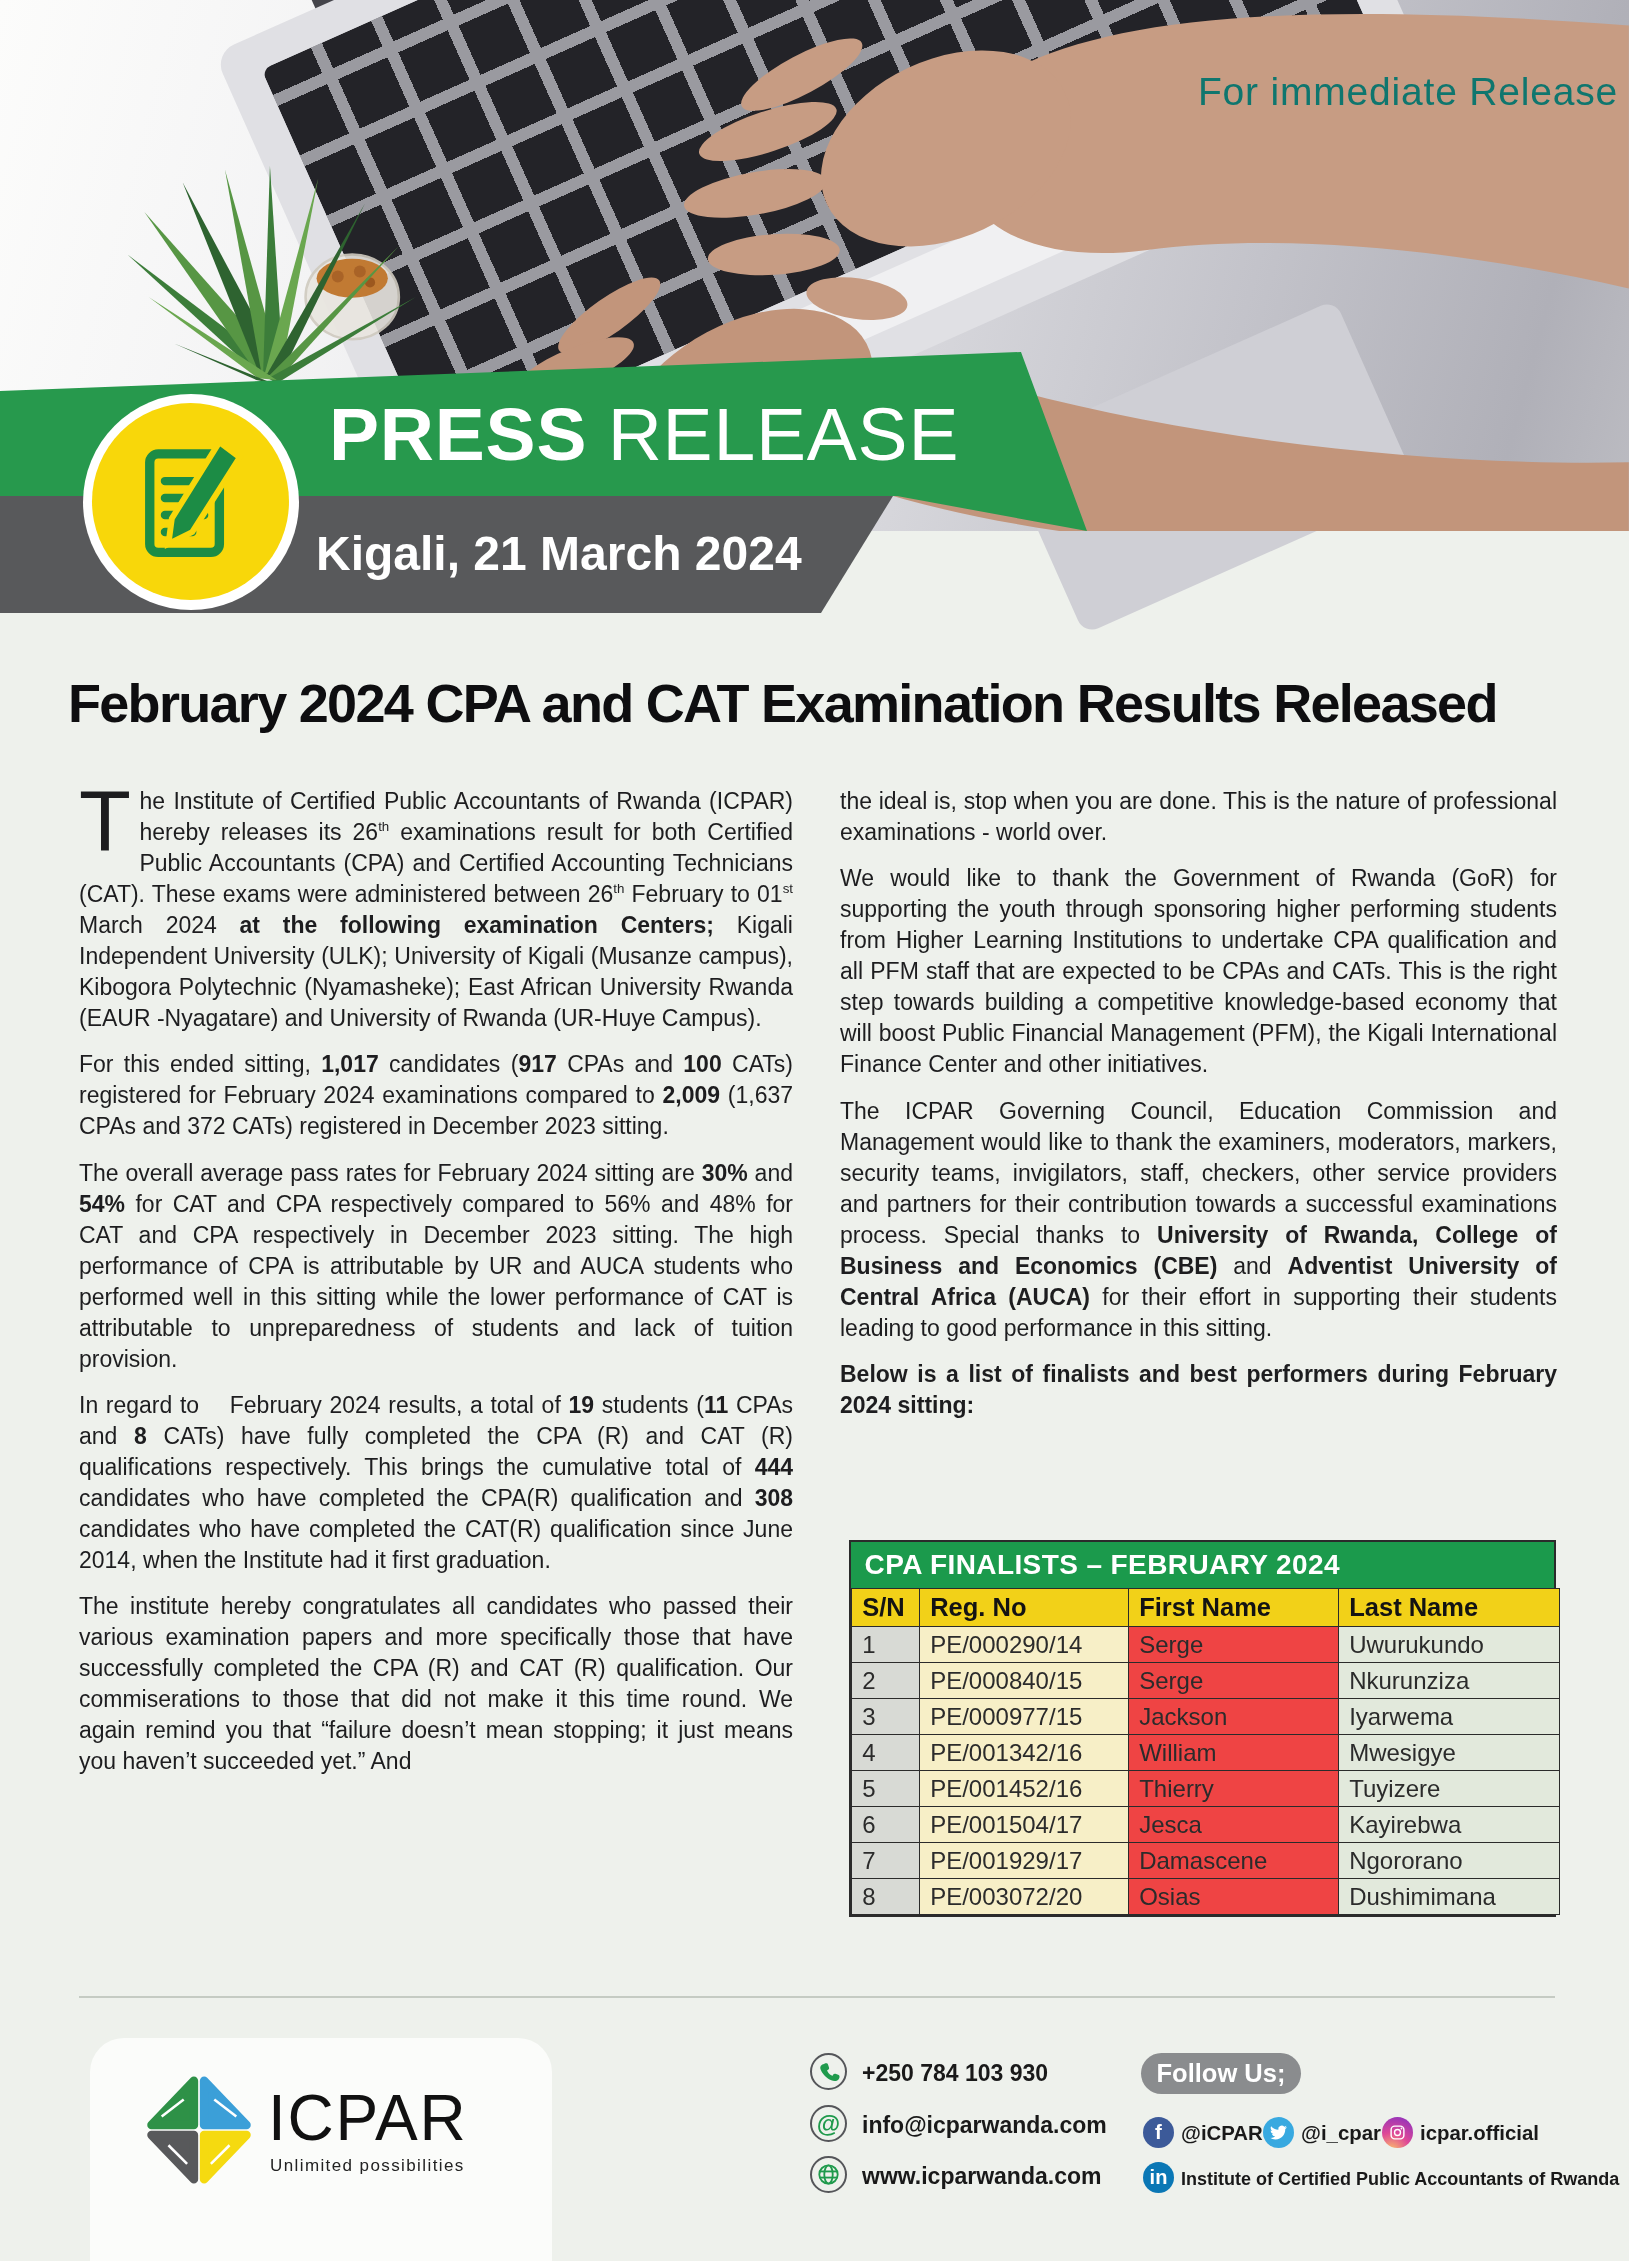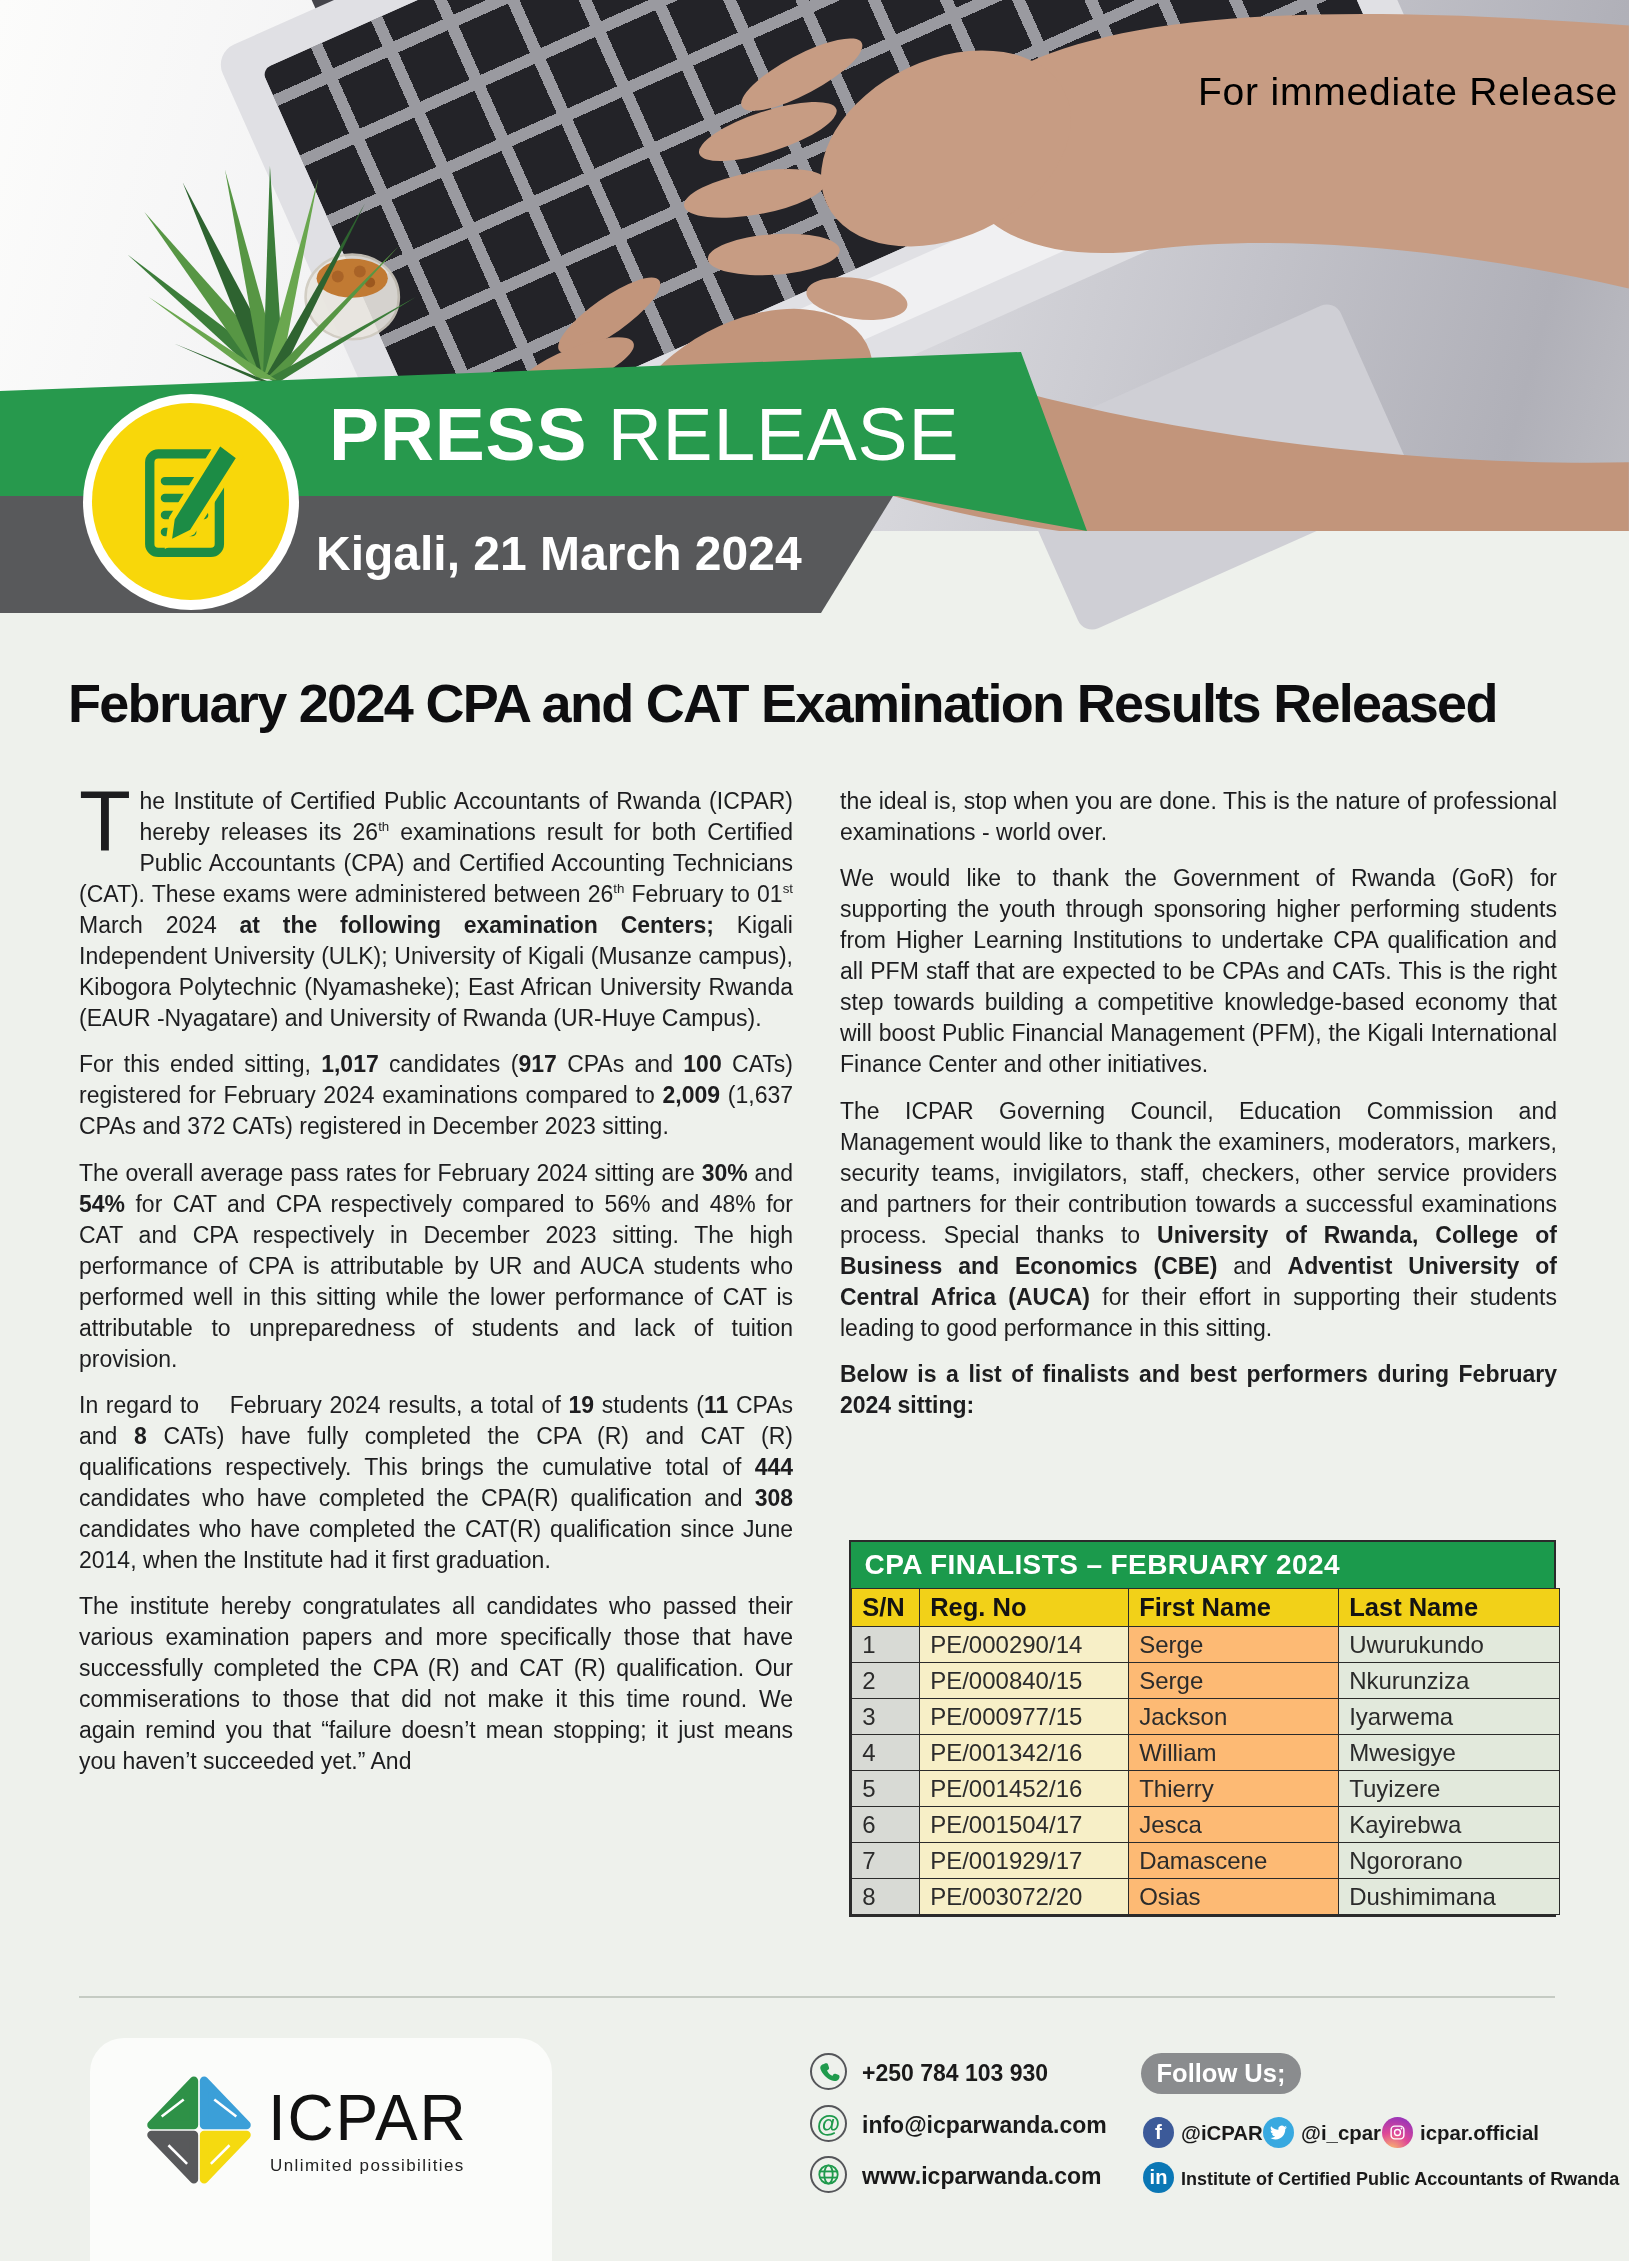--- a/index.html
+++ b/index.html
@@ -30,42 +30,42 @@
   .band-gray  { background:#58595b; clip-path:polygon(0 496px,893px 496px,821px 613px,0 613px); }
   .band-green { background:#27994d; clip-path:polygon(0 391px,1021px 352px,1087px 531px,897px 496px,0 496px); }
   .badge { position:absolute; left:83px; top:394px; width:216px; height:216px; border-radius:50%;
     background:#ffffff; z-index:6; }
   .badge-inner { position:absolute; left:9.3px; top:9.3px; width:197px; height:197px; border-radius:50%; background:#f8d70a; }
   .press-line { position:absolute; left:329px; top:397px; z-index:7; color:#fff; font-size:75px; line-height:1;
     letter-spacing:0.8px; white-space:nowrap; }
   .press-line .press { font-weight:800; margin-right:20.4px; }
   .press-line .release { font-weight:400;text-align:center; }
   .banner-date { position:absolute; left:316px; top:526px; z-index:7; color:#fff; font-size:48px; font-weight:700; white-space:nowrap; }
-  .release-note { position:absolute; left:1198px; top:70px; z-index:7; color:#000000; font-size:39px; font-weight:400; letter-spacing:0.8px; }
+  .release-note { position:absolute; left:1198px; top:70px; z-index:7; color:#0f766e; font-size:39px; font-weight:400; letter-spacing:0.8px; }
   
   .headline { position:absolute; left:68px; top:672px; width:1481px; z-index:4; font-size:54px; font-weight:700;
     letter-spacing:-1.7px; color:#0e0e10; white-space:nowrap; }
   .col { position:absolute; top:786px; z-index:4; font-size:23px; line-height:31px; color:#1d1d1f;
     text-align:justify; hyphens:auto; -webkit-hyphens:auto; }
   .col-left  { left:79px;  width:714px; }
   .col-right { left:840px; width:717px; }
   .para { margin-bottom:15.3px; }
   .para b { font-weight:700; }
   .para sup { font-size:58%; line-height:0; vertical-align:super; }
   .dropcap { float:left; font-size:85px; line-height:64px; padding:3.4px 8.5px 0 0; font-weight:400; color:#1d1d1f; }
   
   .table-wrap { position:absolute; left:849px; top:1540px; width:707px; z-index:4; border:2.5px solid #2b2b2b; }
   .t-title { height:46px; line-height:46px; background:#1b9a4c; color:#fff; font-size:28px; font-weight:700;
     padding-left:13.6px; letter-spacing:0.4px; }
   table { width:100%; border-collapse:collapse; table-layout:fixed; }
   th { background:#f2d118; color:#131313; font-size:25.5px; font-weight:700; text-align:left;
     padding:4.2px 10.2px; height:37px; border:1.7px solid #2b2b2b; }
   td { font-size:24px; color:#2b2b2b; padding:3.4px 10.2px; height:36px; border:1.7px solid #2b2b2b; }
   .w0{width:68px}.w1{width:209px}.w2{width:210px}.w3{width:221px}
-  td.c0{background:#d8dad5}td.c1{background:#f7efc7}td.c2{background:#fdba74}td.c3{background:#e2e9dc}
+  td.c0{background:#d8dad5}td.c1{background:#f7efc7}td.c2{background:#ef4444}td.c3{background:#e2e9dc}
   
   .footer-rule { position:absolute; left:79px; top:1996px; width:1476px; height:1.7px; background:#c5cbc3; z-index:4; }
   .footer-card { position:absolute; left:90px; top:2038px; width:462px; height:223px; background:#fbfcfa;
     border-radius:34px 34px 0 0; z-index:4; }
   .logo-mark { position:absolute; left:143px; top:2074px; width:112px; height:112px; z-index:5; }
   .logo-name { position:absolute; left:268px; top:2081px; z-index:5; font-size:64px; font-weight:300;
     letter-spacing:1.7px; color:#111; }
   .logo-tagline { position:absolute; left:270px; top:2156px; z-index:5; font-size:17px; font-weight:500;
     letter-spacing:1.4px; color:#222; }
   .contact-circle { position:absolute; left:810px; width:37px; height:37px; border:2.5px solid #55565a;

